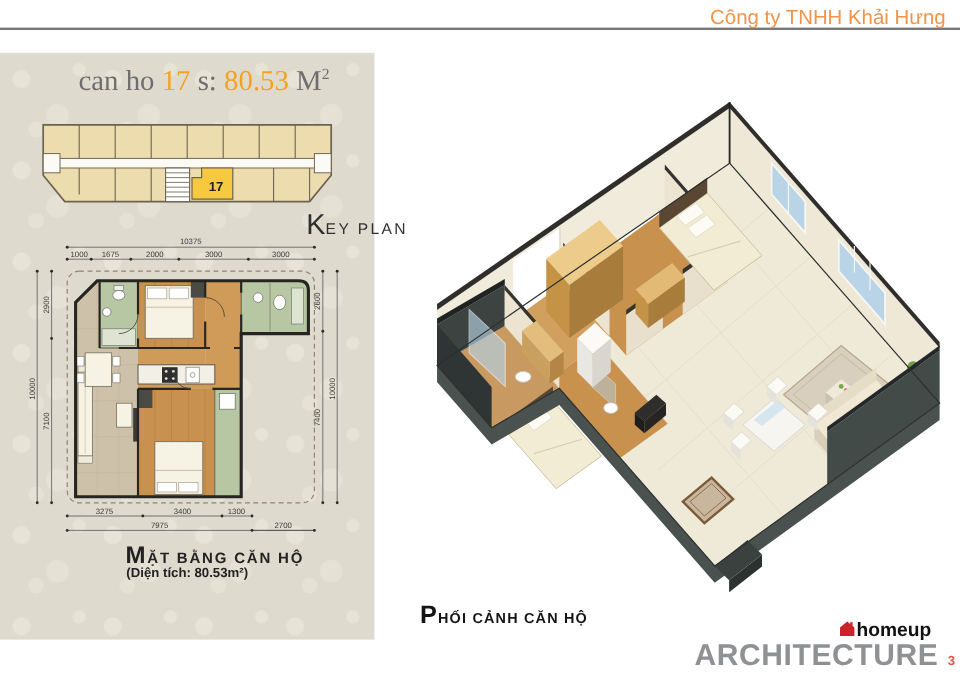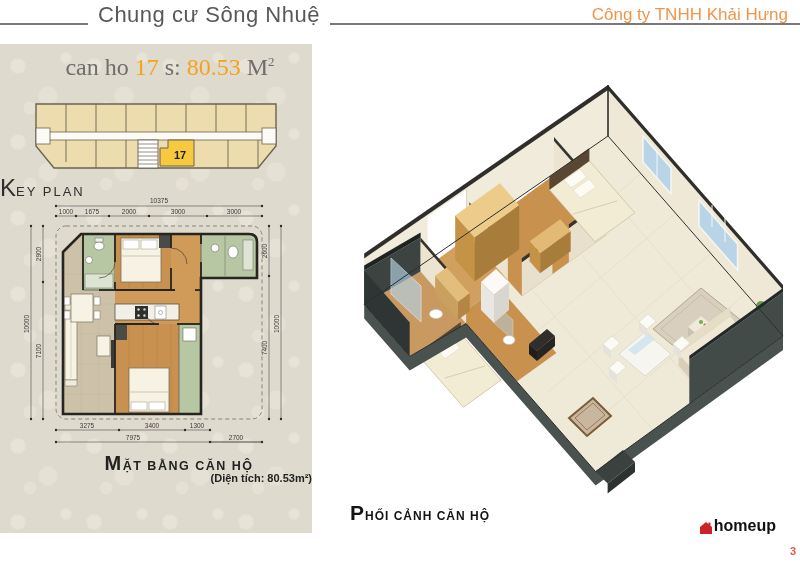--- a/index.html
+++ b/index.html
@@ -26,55 +26,54 @@
       radial-gradient(circle at 48px 52px, #e5e1d4 0 9px, transparent 10px),
       radial-gradient(circle at 66px 14px, #e7e3d6 0 5px, transparent 6px),
       radial-gradient(circle at 30px 64px, #e5e1d4 0 6px, transparent 7px);
     background-size:76px 76px}
   .unit-title{position:absolute;top:10px;left:0;width:100%;padding-left:28px;text-align:center;
     font-family:"Liberation Serif",serif;font-size:24px;color:#6e6e6e;white-space:nowrap}
   .unit-title .orange{color:var(--accent-orange)}
   .unit-title sup{font-size:13px}
 
   .keyplan-svg{position:absolute;left:30px;top:54px}
-  .keyplan-label{position:absolute;top:130px;left:0;width:340px;text-align:left;
+  .keyplan-label{position:absolute;top:130px;left:0;width:340px;text-align:right;
     color:#2f2f2f;font-size:13px;letter-spacing:2px}
   .keyplan-label .big{font-size:24px;letter-spacing:0}
 
   .floorplan-svg{position:absolute;left:11px;top:150px}
   .floorplan-label{position:absolute;top:408px;left:0;width:358px;text-align:center;
     color:#222;font-size:12.5px;font-weight:bold;letter-spacing:1.5px}
   .floorplan-label .big{font-size:20px}
-  .floorplan-areanote{position:absolute;top:428px;left:0;width:312px;text-align:right;
+  .floorplan-areanote{position:absolute;top:428px;left:0;width:312px;text-align:center;
     color:#222;font-size:11px;font-weight:bold}
 
   
   .render-svg{position:absolute;left:333px;top:82px}
   .render-label{position:absolute;left:350px;top:501px;color:#141414;font-size:12px;
     font-weight:bold;letter-spacing:1px}
   .render-label .big{font-size:21px}
 
   
   .architecture-label{position:absolute;right:18px;top:532px;color:var(--architecture-gray);
     font-size:25px;letter-spacing:.5px;font-weight:bold}
-  .homeup{position:absolute;right:24px;top:517px;display:flex;align-items:flex-end;gap:1px}
+  .homeup{position:absolute;right:24px;top:517px;display:flex;gap:1px}
   .homeup-text{font-size:16px;font-weight:800;color:#111;letter-spacing:0}
   .page-number{position:absolute;right:4px;top:545px;color:var(--page-red);
     font-size:11px;font-weight:bold}
 
   svg text{font-family:"Liberation Sans",sans-serif}
   .dim{font-size:6.5px;fill:#3a3a3a}
 </style>
 </head>
 <body>
 
 <div class="page">
 
   <div class="header-line"></div>
-  <div class="page-title">Chung cư Sông Nhuệ</div>
   <div class="company-name">Công ty TNHH Khải Hưng</div>
 
   <div class="left-panel">
 
     <div class="unit-title">
       <span>can ho </span><span class="orange">17</span><span> s: </span><span class="orange">80.53</span><span> M</span><sup>2</sup>
     </div>
 
     <svg class="keyplan-svg" width="252" height="78" viewBox="0 0 252 78">
       <path d="M6,6 H246 V48 L228,70 H24 L6,48 Z" fill="#ecdcae" stroke="#6b6352" stroke-width="1.4"></path>
@@ -447,20 +446,21 @@
       <polygon points="262.6,389.6 290,368 302,380 274.6,401.6" fill="#3a413f"></polygon>
       <polygon points="274.6,401.6 302,380 302,390 274.6,411.6" fill="#2c3230"></polygon>
     </g>
     <polygon points="275,54 450,254 262.6,389.6 133.1,241.6 76.7,274.4 31.2,222.4 275,54" fill="none" stroke="#2a2f2e" stroke-width="1"></polygon>
   </svg>
 
   <div class="render-label">
     <span class="big">P</span><span>HỐI CẢNH CĂN HỘ</span>
   </div>
 
+  <div class="architecture-label">ARCHITECTURE</div>
   <div class="homeup">
     <svg width="14" height="14" viewBox="0 0 14 14">
       <path d="M7,1 L13,6 V13 H1 V6 Z" fill="#cc2229"></path>
       <rect x="9.5" y="1.5" width="2" height="3" fill="#cc2229"></rect>
     </svg>
     <span class="homeup-text">homeup</span>
   </div>
   <div class="page-number">3</div>
 
 </div>

